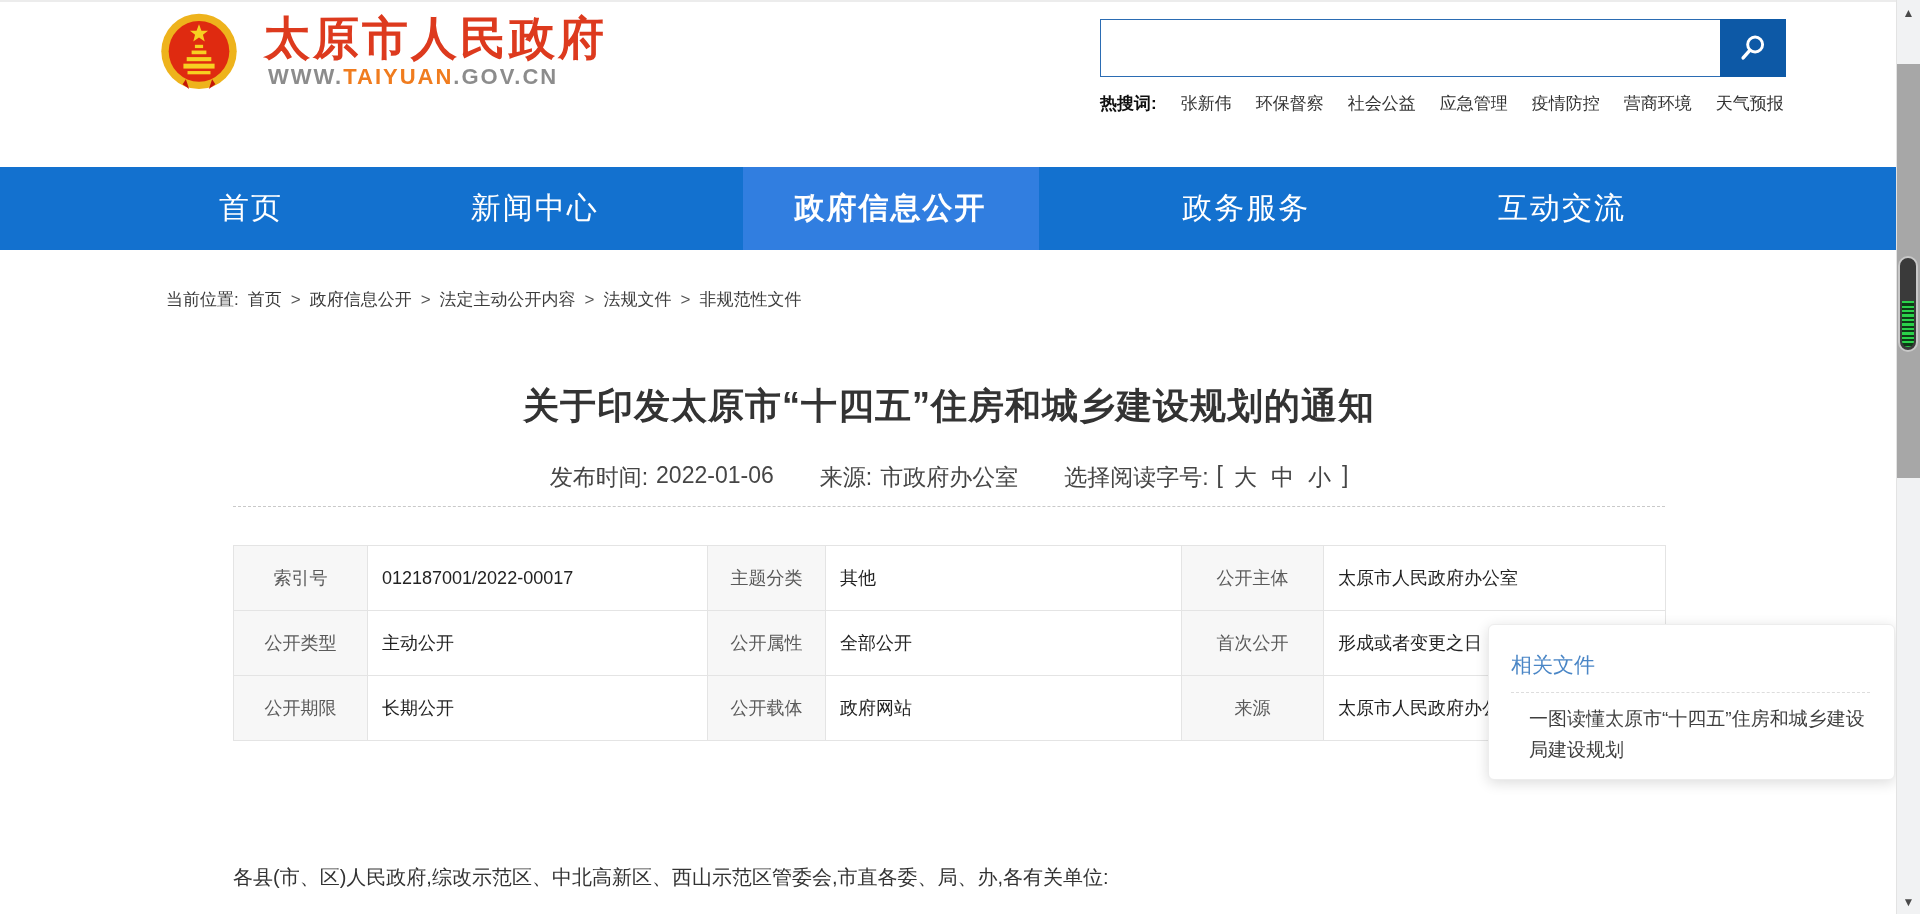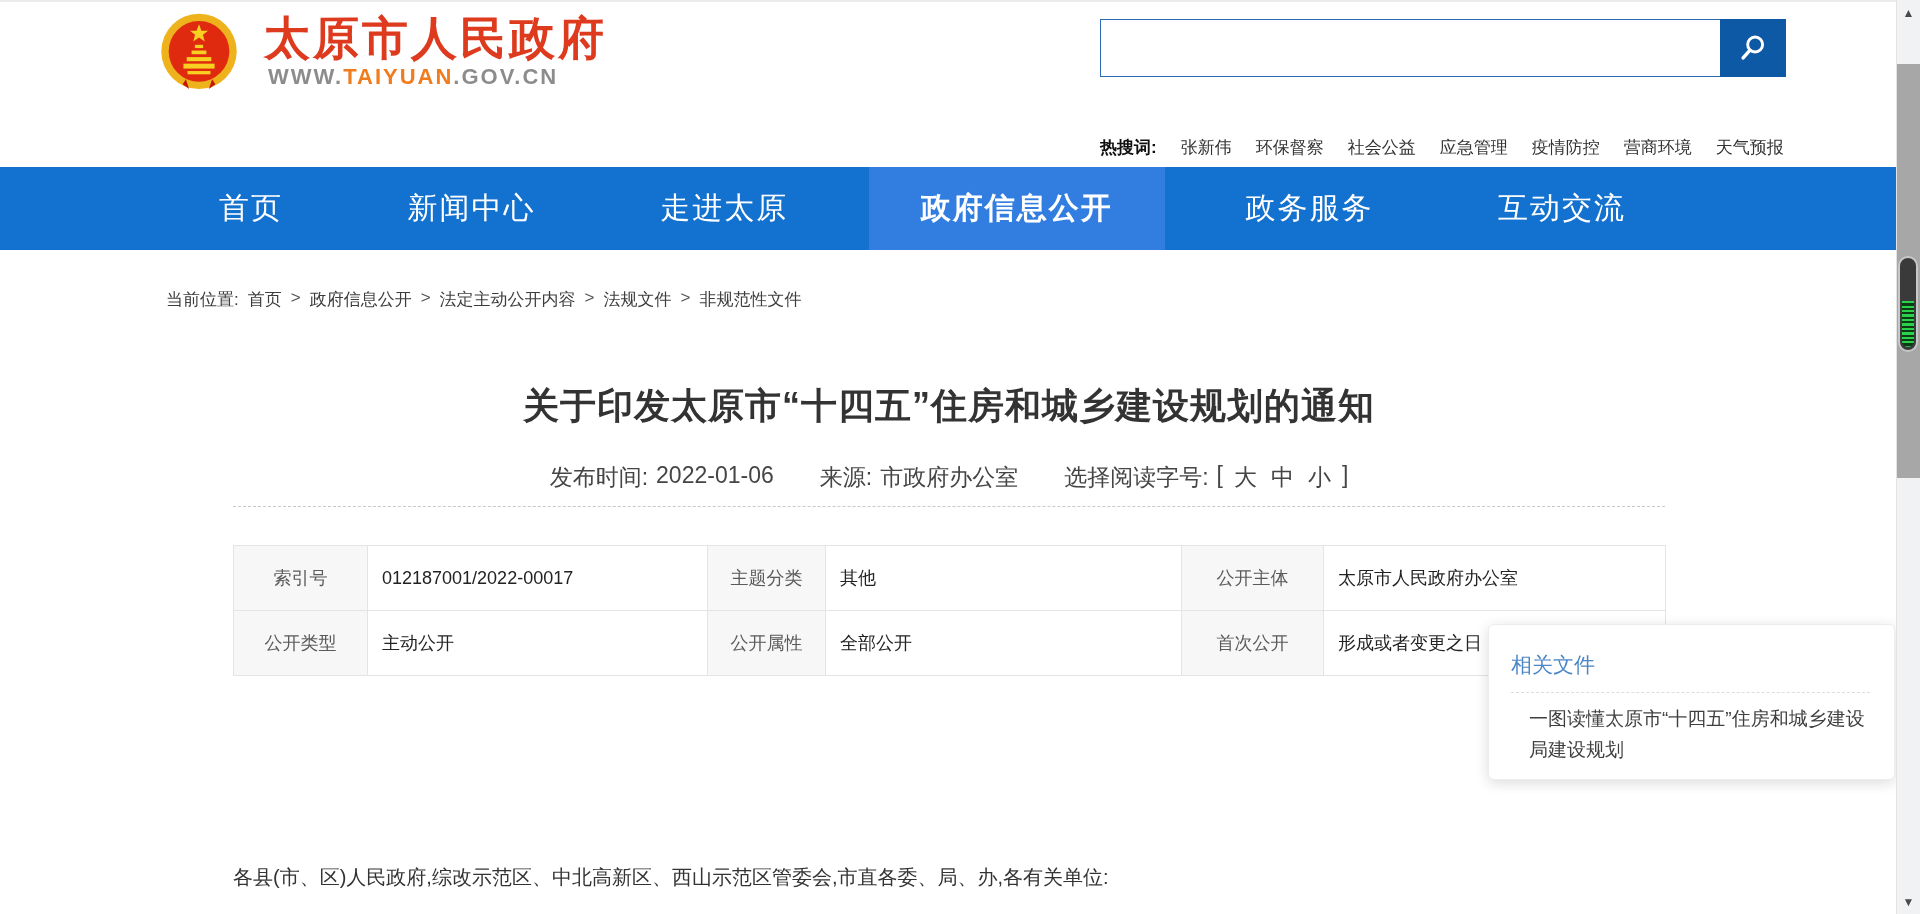--- a/index.html
+++ b/index.html
@@ -16,30 +16,30 @@
   .site-name { position:absolute; left:264px; top:6px; font-size:46px; font-weight:bold; color:#dd3a1e; letter-spacing:3px; }
   .site-url { position:absolute; left:268px; top:62px; font-size:22px; font-weight:bold; color:#8c8c8c; letter-spacing:2px; }
   .site-url .hl { color:#f07c1e; }
 
   .search-wrap { position:absolute; left:1100px; top:17px; width:686px; height:58px; display:flex; }
   .search-input { flex:1; border:1px solid #2b6cb3; border-right:none; font-size:20px; padding:0 14px; outline:none; font-family:"Liberation Sans",sans-serif; }
   .search-btn { width:66px; height:58px; background:#0d59a6; border:none; display:flex; align-items:center; justify-content:center; cursor:pointer; }
 
   .hot-row { position:absolute; left:1100px; top:90px; display:flex; gap:24px; align-items:baseline; font-size:17px; color:#333; }
   .hot-label { font-weight:bold; color:#0f0f0f; }
-  .hot-link { cursor:pointer; white-space:nowrap;margin-top:44px; }
+  .hot-link { cursor:pointer; white-space:nowrap; }
 
   
   .nav { position:absolute; top:167px; left:0; width:100%; height:83px; background:#1371cf; }
   .nav-inner { margin:0 250px 0 175px; height:100%; display:flex; justify-content:space-between; }
   .nav-item { display:flex; align-items:center; padding:0 44px; color:#fff; font-size:30px; letter-spacing:2px; cursor:pointer; white-space:nowrap; }
   .nav-item.active { background:#317ee0; font-weight:bold; padding:0 52px; }
 
   
-  .breadcrumb { position:absolute; top:288px; left:166px; font-size:17px; color:#3c3c3c; display:flex; gap:9px; align-items:flex-start; }
+  .breadcrumb { position:absolute; top:288px; left:166px; font-size:17px; color:#3c3c3c; display:flex; gap:9px; align-items:center; }
   .crumb { cursor:pointer; }
   .crumb-sep { color:#555; }
 
   
   .page-title { position:absolute; top:360px; left:233px; width:1432px; text-align:center; font-size:36px; line-height:44px; font-weight:bold; color:#333; letter-spacing:1px; }
   .meta-row { position:absolute; top:462px; left:233px; width:1432px; display:flex; justify-content:center; gap:46px; font-size:23px; color:#454545; }
   .meta-group { display:flex; gap:8px; }
   .size-opt { cursor:pointer; margin:0 3px; }
   .dashed-sep { position:absolute; top:506px; left:233px; width:1432px; border-top:1px dashed #c9c9c9; }
 
@@ -109,21 +109,20 @@
     <span class="hot-link">疫情防控</span>
     <span class="hot-link">营商环境</span>
     <span class="hot-link">天气预报</span>
   </div>
 </div>
 
 <div class="nav">
   <div class="nav-inner">
     <div class="nav-item">首页</div>
     <div class="nav-item">新闻中心</div>
-    <div class="nav-item">走进太原</div>
     <div class="nav-item active">政府信息公开</div>
     <div class="nav-item">政务服务</div>
     <div class="nav-item">互动交流</div>
   </div>
 </div>
 
 <div class="breadcrumb">
   <span>当前位置:</span>
   <span class="crumb">首页</span>
   <span class="crumb-sep">&gt;</span>
@@ -178,20 +177,28 @@
       <td class="val">太原市人民政府办公室</td>
     </tr>
     <tr>
       <td class="lbl">公开类型</td>
       <td class="val">主动公开</td>
       <td class="lbl">公开属性</td>
       <td class="val">全部公开</td>
       <td class="lbl">首次公开</td>
       <td class="val">形成或者变更之日</td>
     </tr>
+    <tr>
+      <td class="lbl">公开期限</td>
+      <td class="val">长期公开</td>
+      <td class="lbl">公开载体</td>
+      <td class="val">政府网站</td>
+      <td class="lbl">来源</td>
+      <td class="val">太原市人民政府办公室</td>
+    </tr>
   </tbody>
 </table>
 
 <p class="para para-1">各县(市、区)人民政府,综改示范区、中北高新区、西山示范区管委会,市直各委、局、办,各有关单位:</p>
 
 <div class="related-panel">
   <div class="panel-title">相关文件</div>
   <div class="panel-divider"></div>
   <div class="panel-link">一图读懂太原市“十四五”住房和城乡建设局建设规划</div>
 </div>

